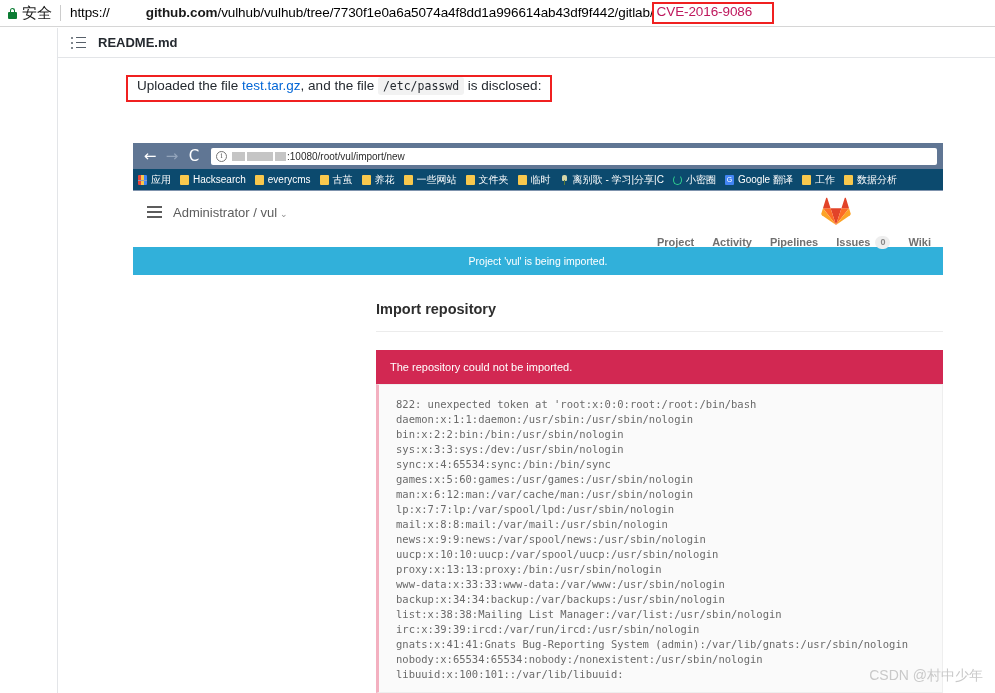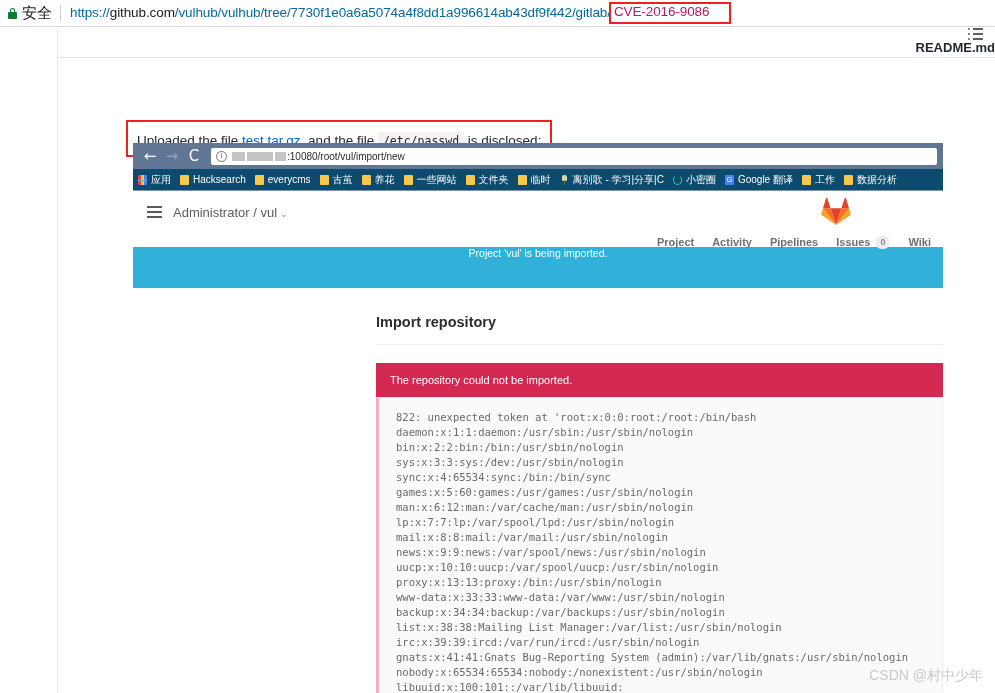--- a/index.html
+++ b/index.html
@@ -61,22 +61,22 @@
     margin-right: 9px;
   }
   .url-text {
     font-size: 13.5px;
     color: #2b2b2b;
     letter-spacing: -0.1px;
     white-space: nowrap;
     display: flex;
     align-items: center;
   }
-  .url-text .dom { color: #1a1a1a; font-weight: normal; }
-  .url-text .rest { color: #0369a1; }
+  .url-text .dom { color: #1a1a1a; font-weight: bold; margin-left: 36px; }
+  .url-text .rest { color: #000000; }
   .cve-highlight {
     border: 2px solid #f02020;
     padding: 1px 20px 2px 3px;
     margin-left: -2px;
     color: #be185d;
     line-height: 1.05;
     display: inline-block;
   }
 
   
@@ -91,24 +91,23 @@
     width: 57px;
     background: #ffffff;
     border-right: 1px solid #e3e5e8;
   }
   .gh-filehead {
     position: absolute;
     left: 58px; right: 0; top: 0;
     height: 30px;
     border-bottom: 1px solid #e3e5e8;
     display: flex;
-    align-items: flex-end;
+    align-items: center;
     padding-left: 13px;
     box-sizing: border-box;
-    flex-direction: column;
   }
   .list-icon {
     width: 15px; height: 12px;
     position: relative;
     margin-right: 12px;
   }
   .list-icon i {
     position: absolute;
     left: 5px; right: 0;
     height: 1.6px;
@@ -138,24 +137,23 @@
     position: absolute;
     left: 58px; right: 0; top: 33px; bottom: 0;
     background: #ffffff;
     overflow: hidden;
   }
   .caption-wrap {
     position: absolute;
     left: 68px;
     top: 14px;
     border: 2px solid #f02020;
-    padding: 11px 9px 6px 9px;
-    background: #ffffff;
-    white-space: nowrap;
-    margin-top: 45px;
+    padding: 1px 9px 6px 9px;
+    background: #ffffff;
+    white-space: nowrap;
   }
   .caption-text {
     font-size: 13.5px;
     color: #24292f;
     line-height: 1.2;
   }
   .caption-text a {
     color: #0366d6;
     text-decoration: none;
   }
@@ -374,23 +372,23 @@
     background: #eeeeee;
     color: #868686;
     font-size: 9px;
     border-radius: 8px;
     padding: 1px 5px;
     line-height: 1.2;
   }
 
   .gl-flash {
     background: #31b0da;
-    height: 41px;
-    display: flex;
-    align-items: flex-start;
+    height: 28px;
+    display: flex;
+    align-items: center;
     justify-content: center;
   }
   .gl-flash-text {
     color: #ffffff;
     font-size: 10.5px;
   }
 
   .gl-content {
     padding: 26px 0 0 0;
   }

